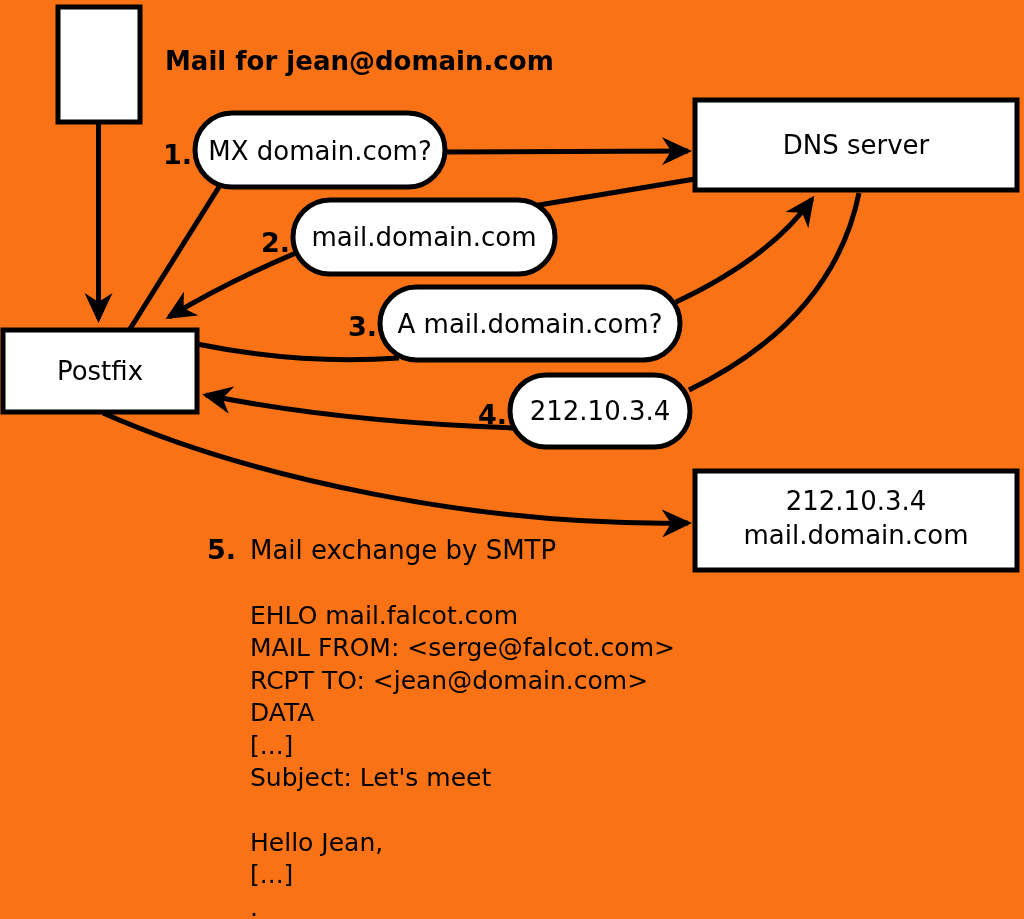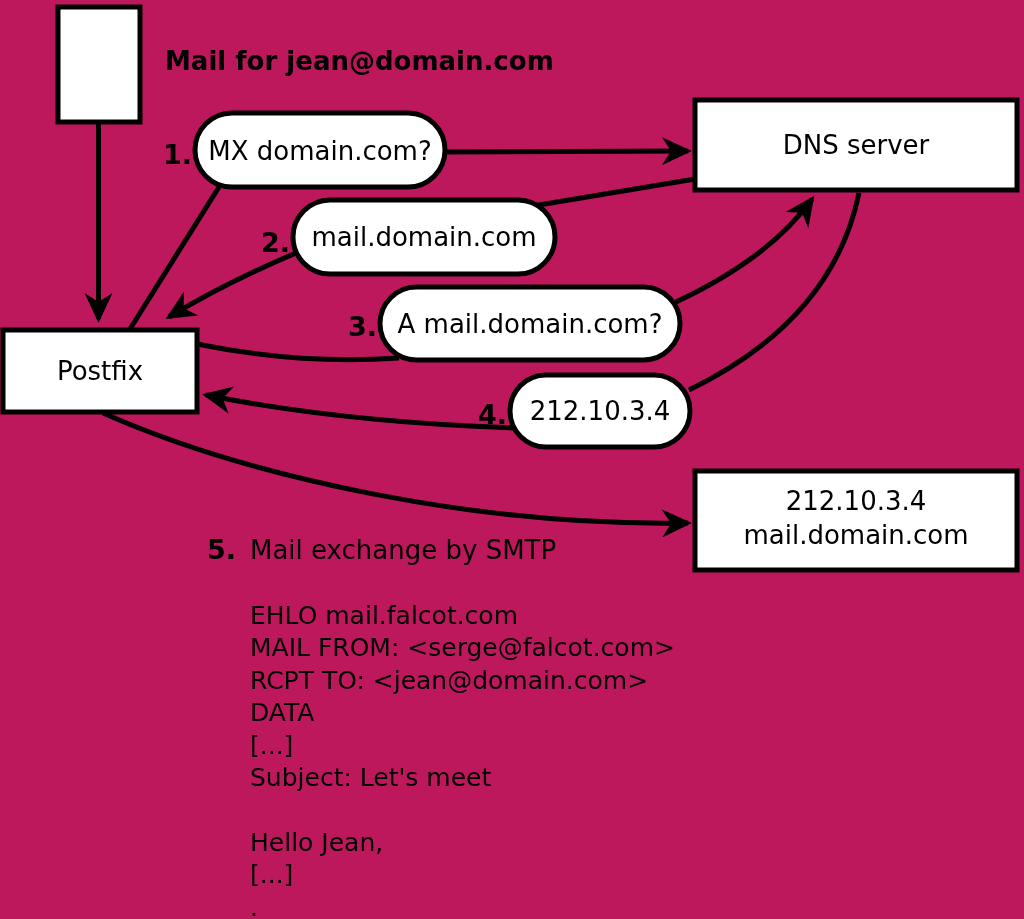--- a/index.html
+++ b/index.html
@@ -1,16 +1,16 @@
 <!DOCTYPE html>
 <html><head>
 <meta charset="utf-8">
 <style>
   html, body { margin: 0; padding: 0; background: #ffffff; }
-  .stage { width: 1024px; height: 919px; position: relative; background: #be185d; }
+  .stage { width: 1024px; height: 919px; position: relative; background: #f97316; }
   svg { display: block; }
   text { fill: #000000; font-family: "DejaVu Sans", "Liberation Sans", sans-serif; }
   .lbl   { font-size: 26px; }
   .hdr   { font-size: 26px; font-weight: 600; }
   .num   { font-size: 27px; font-weight: bold; }
   .step5 { font-size: 26px; }
   .smtp  { font-size: 25px; }
   .shape { fill: #ffffff; stroke: #000000; stroke-width: 5; }
   .edge  { fill: none; stroke: #000000; stroke-width: 5; }
 </style>

